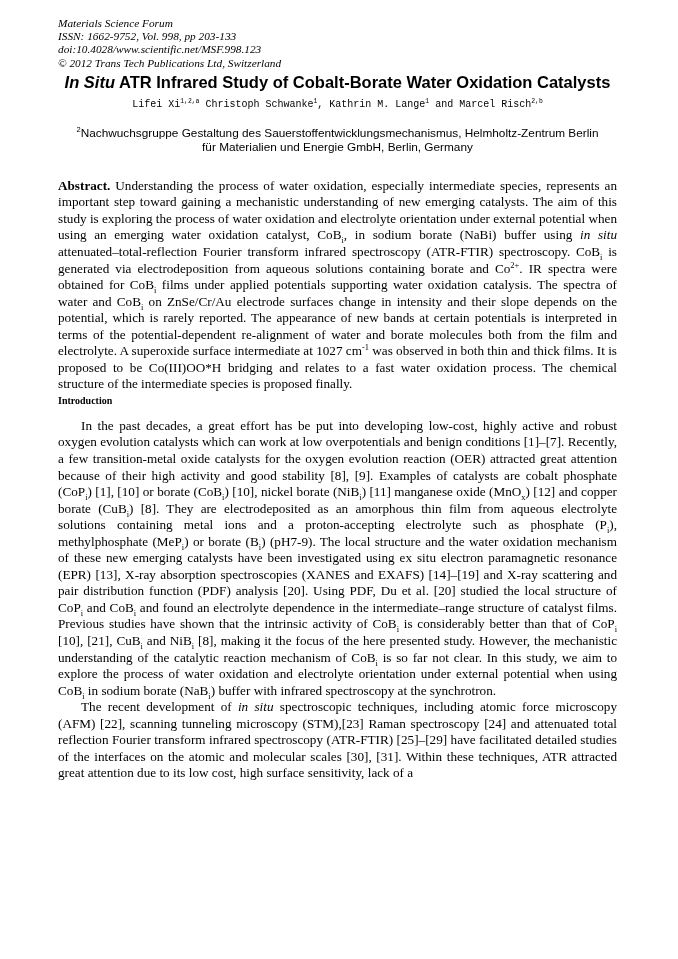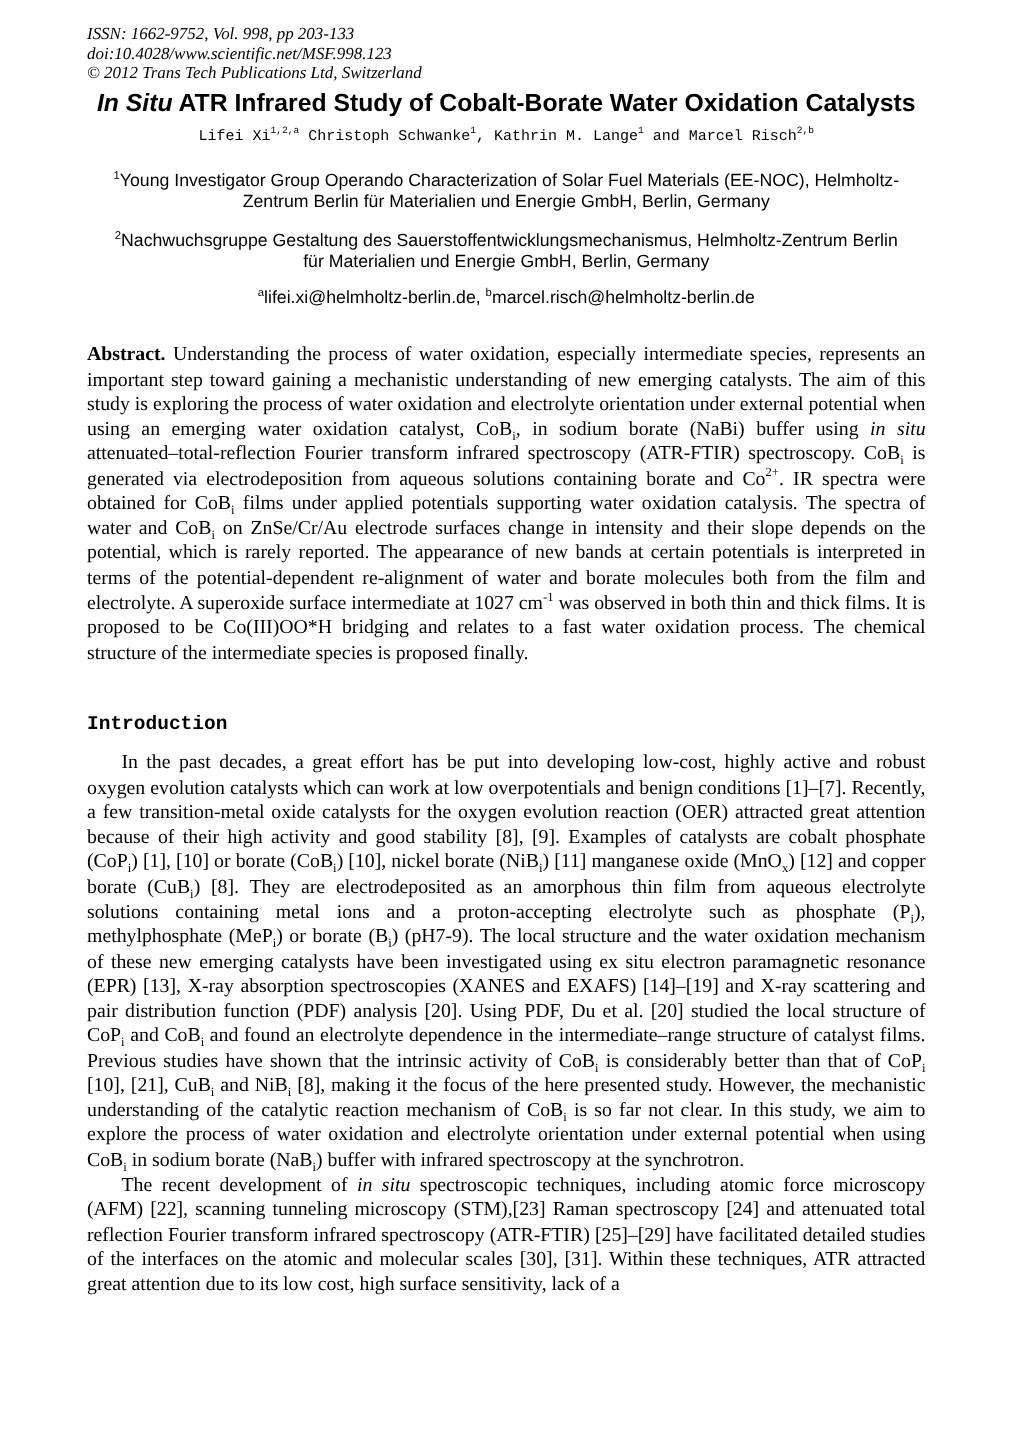--- a/index.html
+++ b/index.html
@@ -54,50 +54,47 @@
     text-align: justify;
   }
 
   
   .abstract, .bodytext {
     font-size: 13.2px; line-height: 16.55px;
     text-align: justify;
   }
   .abstract { margin-top: 23px; }
   .section-heading {
-    margin-top: 32px;
-    font-size: 13px; font-weight: bold;
+    font-size: 10px; font-weight: bold;
     line-height: 16px;
-    font-family: Liberation Mono, monospace;
   }
   .bodytext { margin-top: 9px; }
   .bodytext .para { text-indent: 23px; }
 </style>
 </head>
 <body>
 
 <div class="page">
 
   <div class="jheader">
     <div class="left">
+      <div>Materials Science Forum</div>
       <div>ISSN: 1662-9752, Vol. 998, pp 203-133</div>
       <div>doi:10.4028/www.scientific.net/MSF.998.123</div>
       <div>© 2012 Trans Tech Publications Ltd, Switzerland</div>
     </div>
   </div>
 
   <h1 class="title"><i>In Situ</i> ATR Infrared Study of Cobalt-Borate Water Oxidation Catalysts</h1>
 
   <div class="authors">Lifei Xi<sup>1,2,a</sup> Christoph Schwanke<sup>1</sup>, Kathrin M. Lange<sup>1</sup> and Marcel Risch<sup>2,b</sup></div>
 
-  <div class="affil"><sup>1</sup>Young Investigator Group Operando Characterization of Solar Fuel Materials (EE-NOC), Helmholtz-Zentrum Berlin für Materialien und Energie GmbH, Berlin, Germany</div>
 
   <div class="affil"><sup>2</sup>Nachwuchsgruppe Gestaltung des Sauerstoffentwicklungsmechanismus, Helmholtz-Zentrum Berlin für Materialien und Energie GmbH, Berlin, Germany</div>
 
-  <div class="emails"><sup>a</sup>lifei.xi@helmholtz-berlin.de, <sup>b</sup>marcel.risch@helmholtz-berlin.de</div>
 
 
   <p class="abstract"><b>Abstract.</b> Understanding the process of water oxidation, especially intermediate species, represents an important step toward gaining a mechanistic understanding of new emerging catalysts. The aim of this study is exploring the process of water oxidation and electrolyte orientation under external potential when using an emerging water oxidation catalyst, CoB<sub>i</sub>, in sodium borate (NaBi) buffer using <i>in situ</i> attenuated–total-reflection Fourier transform infrared spectroscopy (ATR-FTIR) spectroscopy. CoB<sub>i</sub> is generated via electrodeposition from aqueous solutions containing borate and Co<sup>2+</sup>. IR spectra were obtained for CoB<sub>i</sub> films under applied potentials supporting water oxidation catalysis. The spectra of water and CoB<sub>i</sub> on ZnSe/Cr/Au electrode surfaces change in intensity and their slope depends on the potential, which is rarely reported. The appearance of new bands at certain potentials is interpreted in terms of the potential-dependent re-alignment of water and borate molecules both from the film and electrolyte. A superoxide surface intermediate at 1027 cm<sup>-1</sup> was observed in both thin and thick films. It is proposed to be Co(III)OO*H bridging and relates to a fast water oxidation process. The chemical structure of the intermediate species is proposed finally.</p>
 
   <h2 class="section-heading">Introduction</h2>
 
   <div class="bodytext">
     <p class="para">In the past decades, a great effort has be put into developing low-cost, highly active and robust oxygen evolution catalysts which can work at low overpotentials and benign conditions [1]–[7]. Recently, a few transition-metal oxide catalysts for the oxygen evolution reaction (OER) attracted great attention because of their high activity and good stability [8], [9]. Examples of catalysts are cobalt phosphate (CoP<sub>i</sub>) [1], [10] or borate (CoB<sub>i</sub>) [10], nickel borate (NiB<sub>i</sub>) [11] manganese oxide (MnO<sub>x</sub>) [12] and copper borate (CuB<sub>i</sub>) [8]. They are electrodeposited as an amorphous thin film from aqueous electrolyte solutions containing metal ions and a proton-accepting electrolyte such as phosphate (P<sub>i</sub>), methylphosphate (MeP<sub>i</sub>) or borate (B<sub>i</sub>) (pH7-9). The local structure and the water oxidation mechanism of these new emerging catalysts have been investigated using ex situ electron paramagnetic resonance (EPR) [13], X-ray absorption spectroscopies (XANES and EXAFS) [14]–[19] and X-ray scattering and pair distribution function (PDF) analysis [20]. Using PDF, Du et al. [20] studied the local structure of CoP<sub>i</sub> and CoB<sub>i</sub> and found an electrolyte dependence in the intermediate–range structure of catalyst films. Previous studies have shown that the intrinsic activity of CoB<sub>i</sub> is considerably better than that of CoP<sub>i</sub> [10], [21], CuB<sub>i</sub> and NiB<sub>i</sub> [8], making it the focus of the here presented study. However, the mechanistic understanding of the catalytic reaction mechanism of CoB<sub>i</sub> is so far not clear. In this study, we aim to explore the process of water oxidation and electrolyte orientation under external potential when using CoB<sub>i</sub> in sodium borate (NaB<sub>i</sub>) buffer with infrared spectroscopy at the synchrotron.</p>
     <p class="para">The recent development of <i>in situ</i> spectroscopic techniques, including atomic force microscopy (AFM) [22], scanning tunneling microscopy (STM),[23] Raman spectroscopy [24] and attenuated total reflection Fourier transform infrared spectroscopy (ATR-FTIR) [25]–[29] have facilitated detailed studies of the interfaces on the atomic and molecular scales [30], [31]. Within these techniques, ATR attracted great attention due to its low cost, high surface sensitivity, lack of a</p>
   </div>

